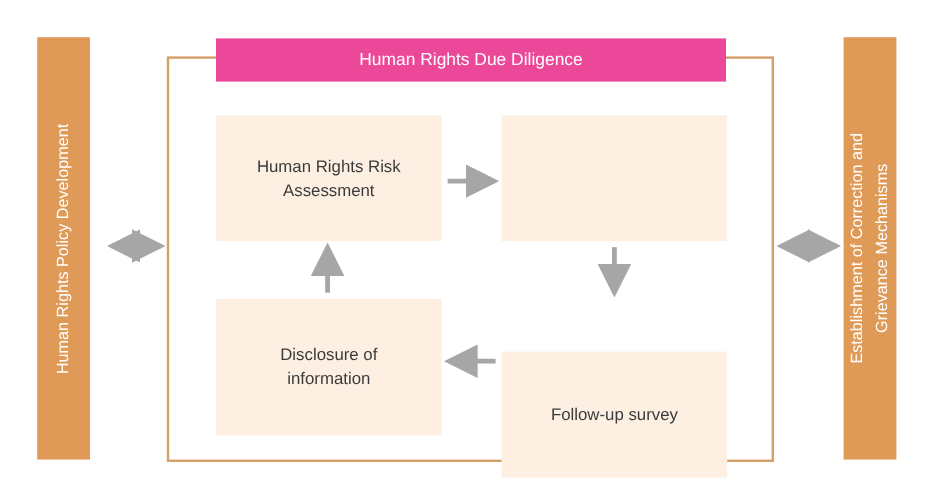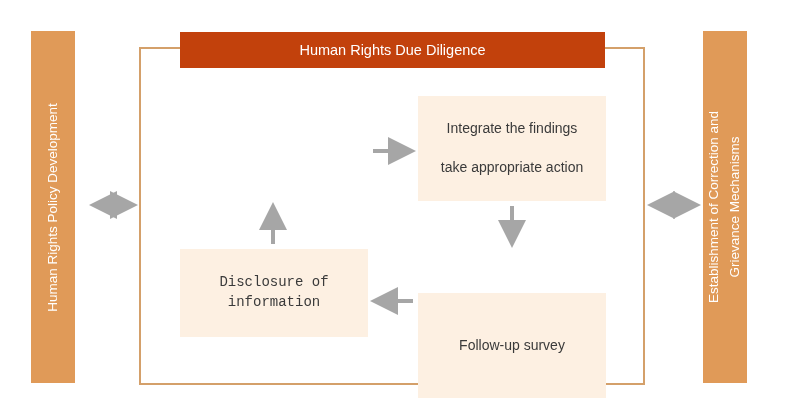--- a/index.html
+++ b/index.html
@@ -50,21 +50,21 @@
     box-sizing: border-box;
   }
 
   
   #dd-banner {
     position: absolute;
     left: 180px;
     top: 32px;
     width: 425px;
     height: 36px;
-    background: #c2410c;
+    background: #ec4899;
     display: flex;
     align-items: center;
     justify-content: center;
     box-sizing: border-box;
   }
   #dd-banner .banner-label {
     color: #ffffff;
     font-size: 14.5px;
     white-space: nowrap;
   }
@@ -80,21 +80,21 @@
     padding: 4px 10px;
   }
   .step-label {
     color: #3a3a3a;
     font-size: 14px;
     line-height: 1.42;
     text-align: center;
   }
   #step-box-1 { left: 180px; top: 96px;  width: 188px; height: 105px; }
   #step-box-2 { left: 418px; top: 96px;  width: 188px; height: 105px; }
-  #step-box-3 { left: 180px; top: 249px; width: 188px; height: 88px; font-family: Liberation Mono, monospace; }
+  #step-box-3 { left: 180px; top: 249px; width: 188px; height: 114px; }
   #step-box-4 { left: 418px; top: 249px; width: 188px; height: 105px; margin-top: 44px; }
 
   
   #arrow-layer {
     position: absolute;
     left: 0;
     top: 0;
     width: 785px;
     height: 414px;
     pointer-events: none;
@@ -112,23 +112,26 @@
   <div id="side-bar-right" class="side-bar">
     <span class="side-bar-label"><span>Establishment of Correction and</span><br><span>Grievance Mechanisms</span></span>
   </div>
 
   <div id="dd-container"></div>
 
   <div id="dd-banner">
     <span class="banner-label">Human Rights Due Diligence</span>
   </div>
 
+  <div id="step-box-1" class="step-box">
+    <span class="step-label"><span>Human Rights Risk</span><br><span>Assessment</span></span>
+  </div>
 
   <div id="step-box-2" class="step-box">
-    <span class="step-label"><span>Integrate the findings</span><br><br><span>take appropriate action</span></span>
+    <span class="step-label"><br><br></span>
   </div>
 
   <div id="step-box-3" class="step-box">
     <span class="step-label"><span>Disclosure of</span><br><span>information</span></span>
   </div>
 
   <div id="step-box-4" class="step-box">
     <span class="step-label">Follow-up survey</span>
   </div>
 

